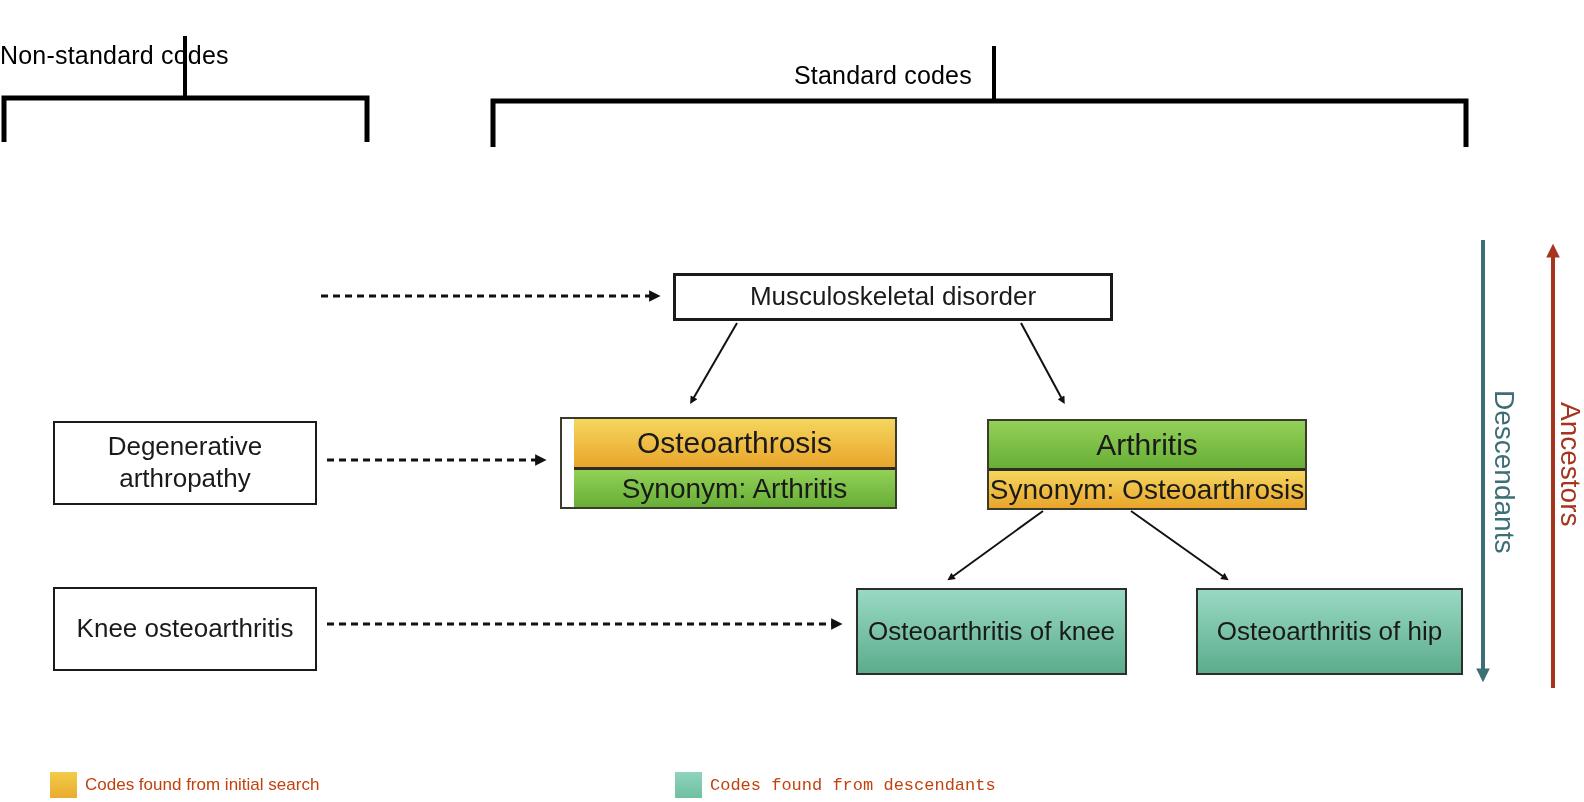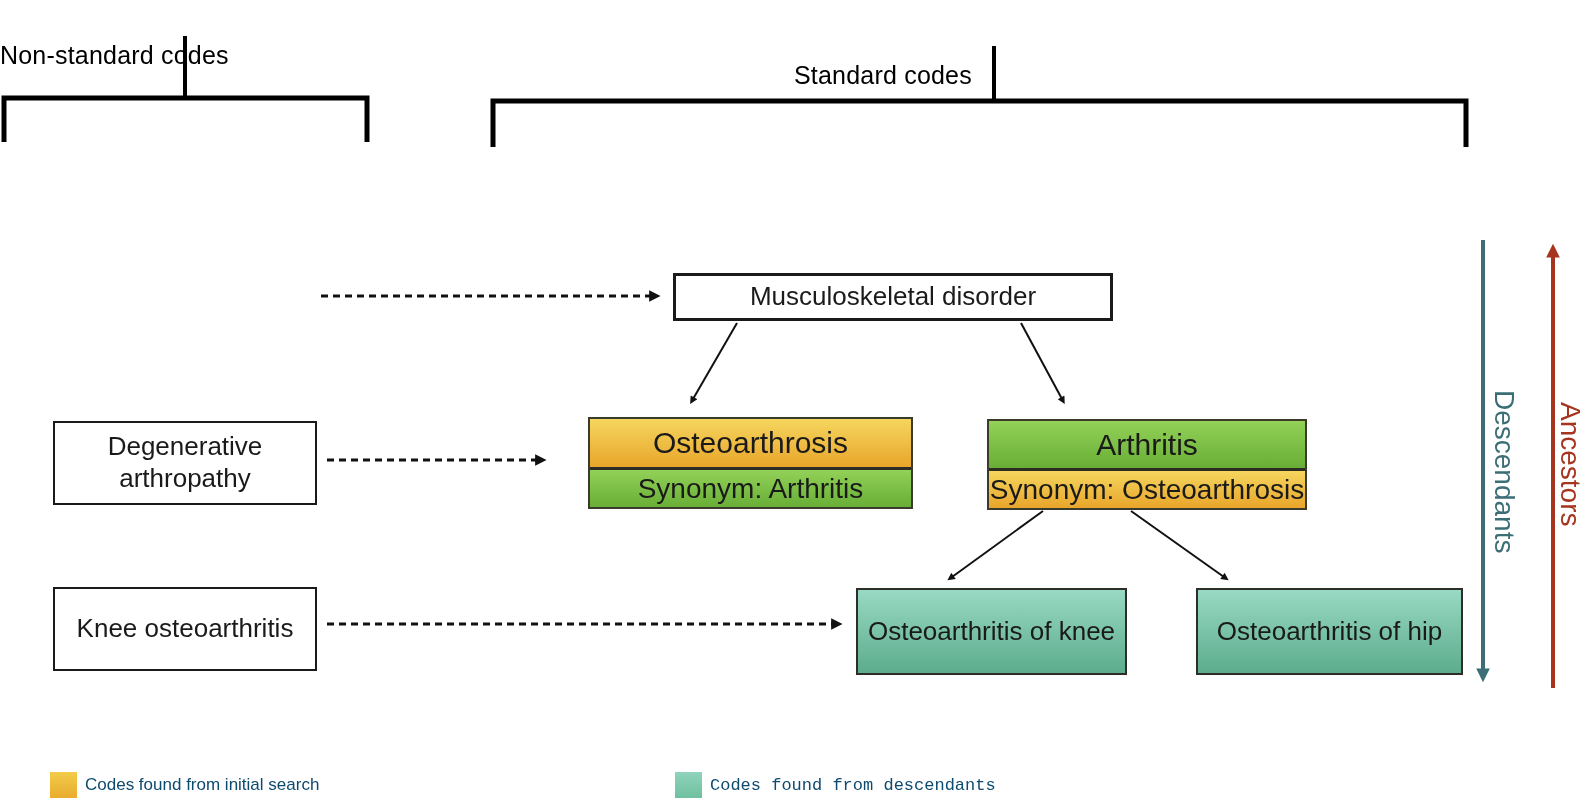--- a/index.html
+++ b/index.html
@@ -25,21 +25,21 @@
 
   .grp{position:absolute;z-index:2;border:2px solid #3b3b2c;}
   .grp .title{
     display:flex;align-items:center;justify-content:center;text-align:center;
     font-size:30px;
   }
   .grp .syn{
     display:flex;align-items:center;justify-content:center;text-align:center;
     font-size:28px;border-top:3px solid #2c2c22;
   }
-  #grp-osteo{left:588px;top:417px;width:321px;}
+  #grp-osteo{left:560px;top:417px;width:321px;padding-left:12px;}
   #grp-osteo .title{height:48px;background:linear-gradient(#F5D65E,#E9A52B);}
   #grp-osteo .syn{height:37px;background:linear-gradient(#93D158,#68AE36);}
   #grp-arth{left:987px;top:419px;width:316px;}
   #grp-arth .title{height:47px;background:linear-gradient(#93D158,#68AE36);}
   #grp-arth .syn{height:37px;background:linear-gradient(#F5D65E,#E9A52B);}
 
   .tealbox{
     position:absolute;z-index:2;border:2px solid #2e2e28;
     background:linear-gradient(#98D9C3,#5CAC8D);
     display:flex;align-items:center;justify-content:center;text-align:left;
@@ -53,21 +53,21 @@
     font-size:28px;white-space:nowrap;
   }
   #lbl-desc{left:1488px;top:390px;color:#3C6F75;}
   #lbl-anc{left:1554px;top:402px;color:#A6341F;}
 
   .legend-item{position:absolute;top:772px;z-index:2;display:flex;align-items:center;gap:8px;}
   .swatch{width:27px;height:26px;flex:0 0 auto;}
   .swatch.yellow{background:linear-gradient(#F2CB4A,#E9AC2F);}
   .swatch.green{background:linear-gradient(#8CCB50,#6CB23A);}
   .swatch.teal{background:linear-gradient(#8FD3BC,#6FC0A0);}
-  .legend-item span.lbl{font-size:17px;color:#0c4a6e;}
+  .legend-item span.lbl{font-size:17px;color:#c2410c;}
   #leg-1{left:50px;}
   #leg-2{left:380px;}
   #leg-3{left:675px;font-family:Liberation Mono, monospace;}
 </style>
 </head>
 <body>
 
 <div class="canvas">
 
   <svg class="overlay" width="1584" height="802" viewBox="0 0 1584 802">

